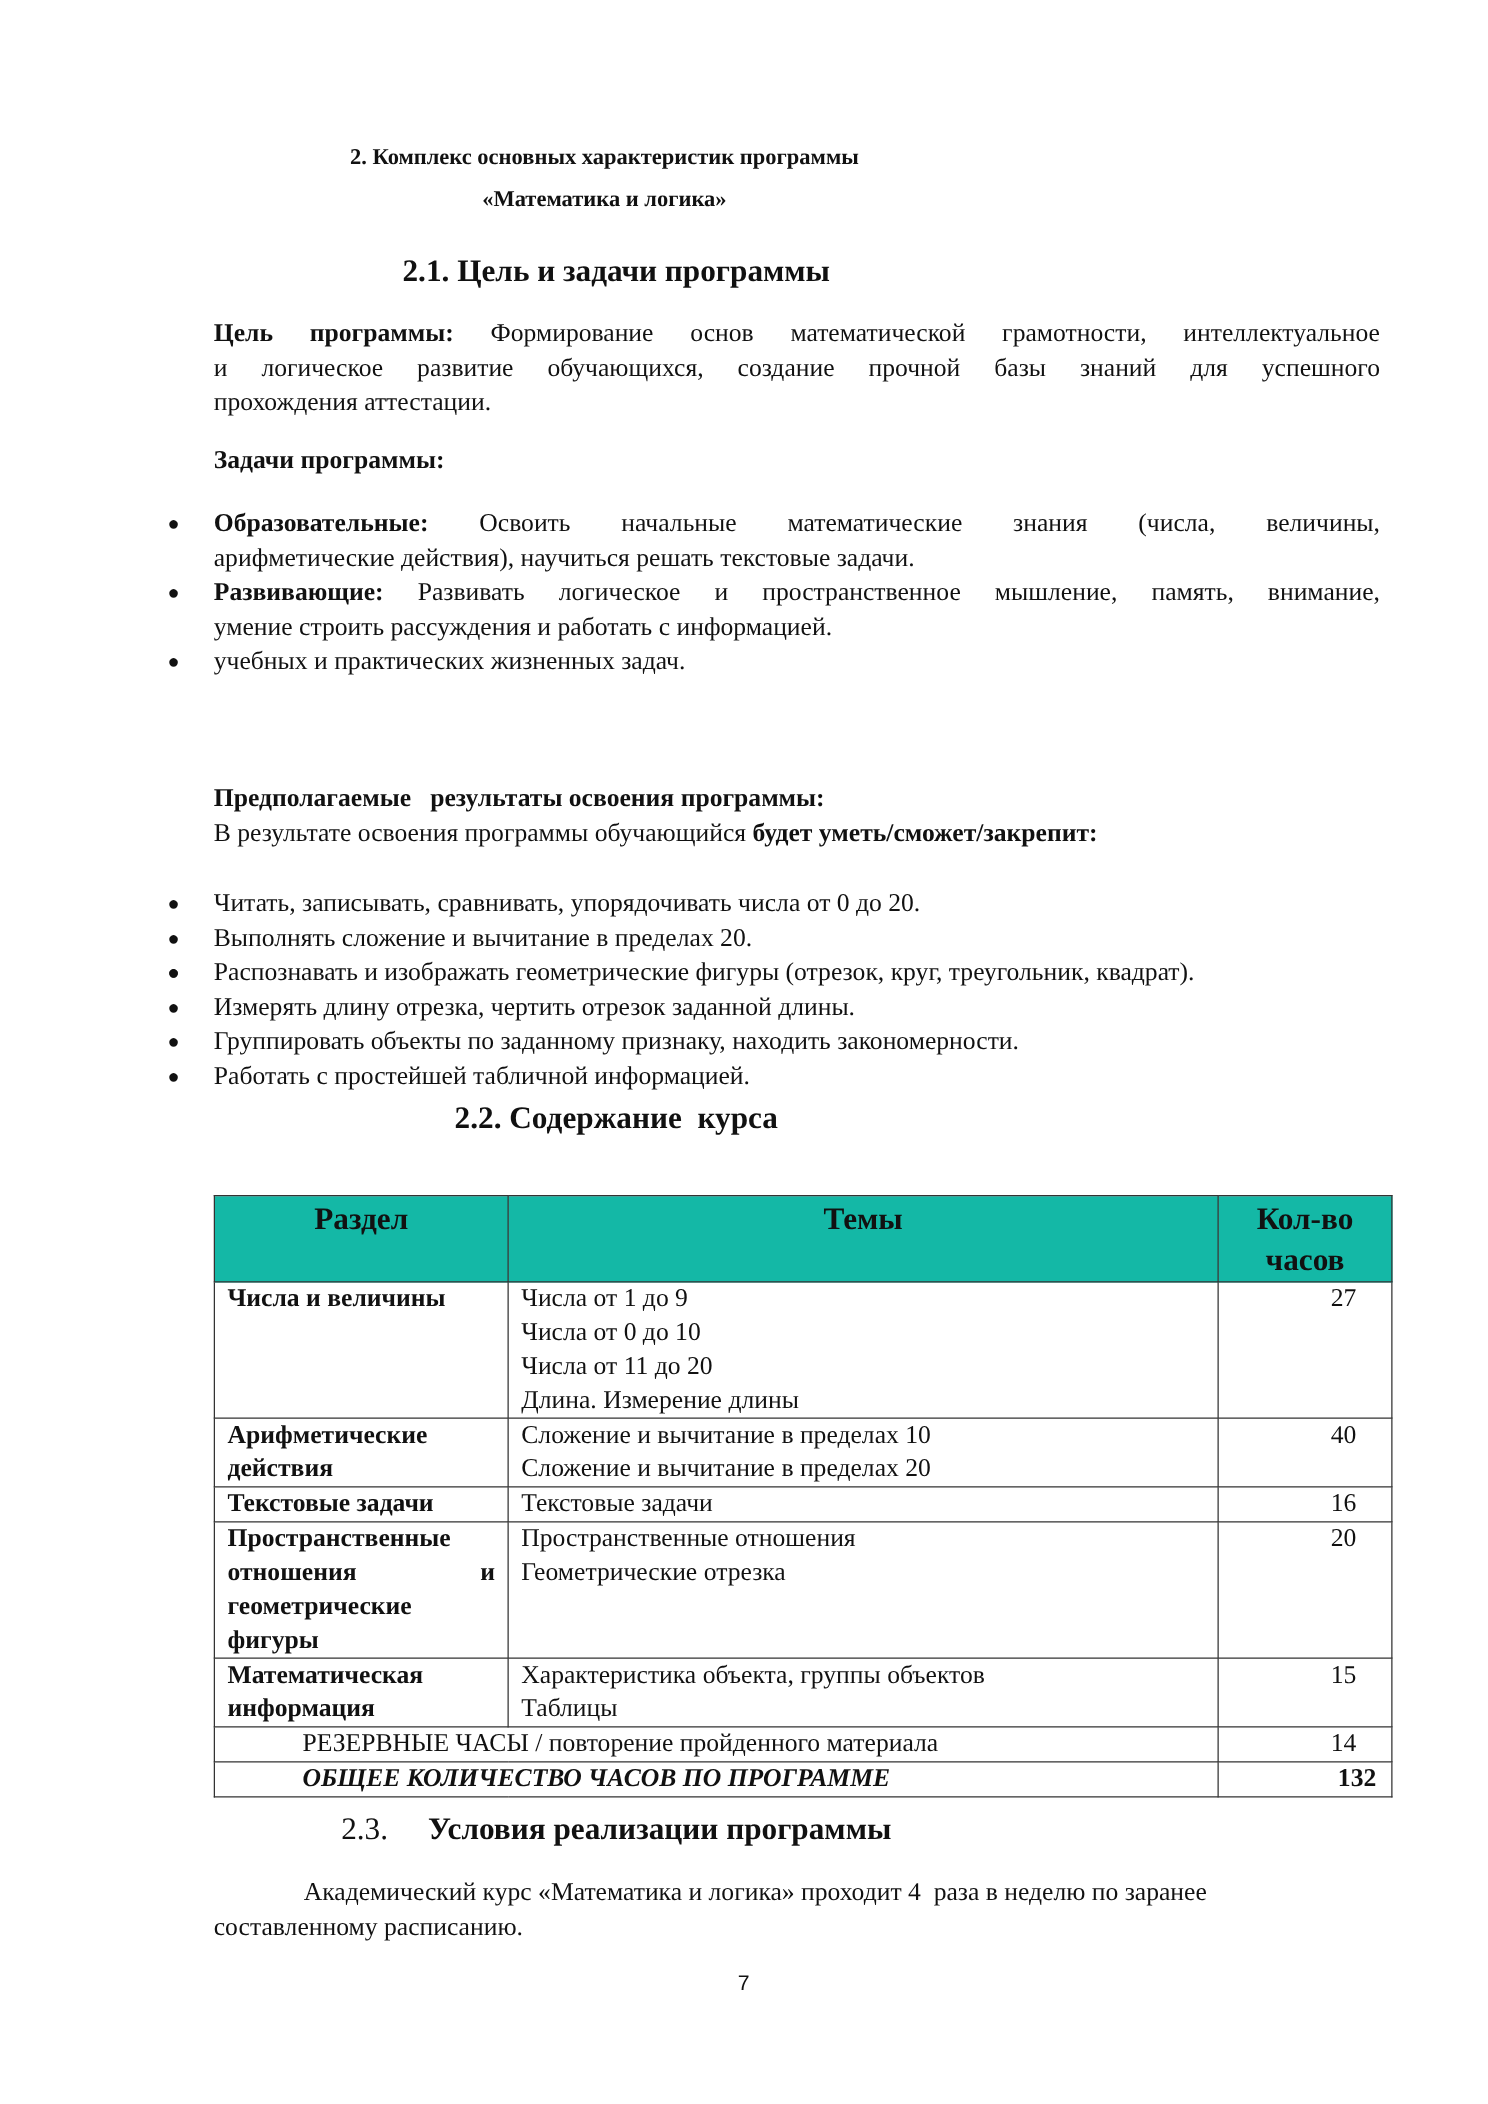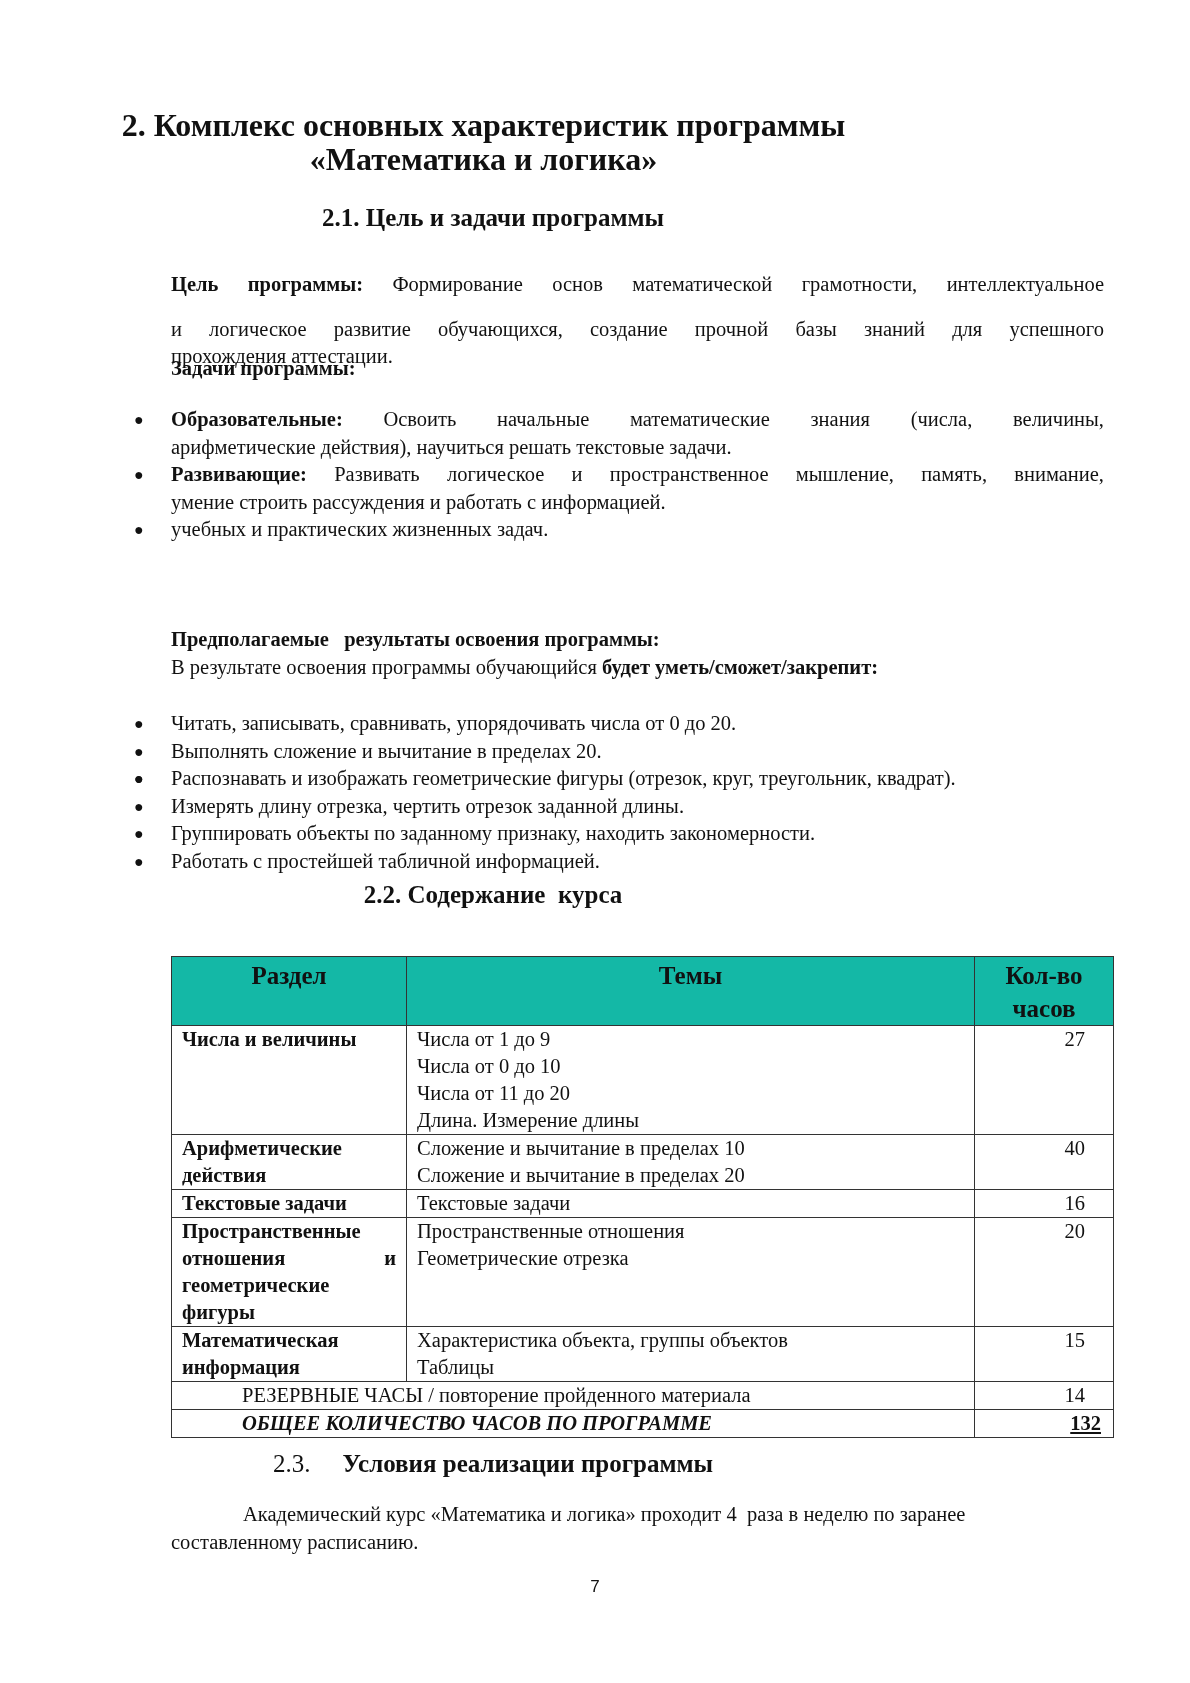--- a/index.html
+++ b/index.html
@@ -4,32 +4,32 @@
   <style>
     html, body { margin: 0; padding: 0; background: #ffffff; }
     body {
       width: 1190px; height: 1683px; position: relative; overflow: hidden;
       font-family: "Liberation Serif", "DejaVu Serif", serif;
       color: #111111;
     }
     .abs { position: absolute; }
     .h1 {
       left: 0; width: 967px; text-align: center;
-      font-weight: bold; font-size: 32px; line-height: 34px;
+      font-weight: bold; font-size: 18px; line-height: 34px;
     }
     .h2 {
       left: 0; width: 986px; text-align: center;
       font-weight: bold; font-size: 25px; line-height: 30px;
     }
     .para {
       left: 171px; width: 933px;
       font-size: 20.5px; line-height: 27.5px;
       text-align: justify;
     }
-    .para .jl { text-align-last: justify; display: block; margin-top: 17px; }
+    .para .jl { text-align-last: justify; display: block; }
     b { font-weight: bold; }
     .bullets { left: 131px; width: 973px; margin: 0; padding: 0; list-style: none; }
     .bullets li {
       position: relative; padding-left: 40px;
       font-size: 20.5px; line-height: 27.5px; text-align: justify;
     }
     .bullets li .dot {
       position: absolute; left: 3px; top: 0; font-size: 16px;
     }
     .bullets li .jl { display: block; text-align-last: justify; }
@@ -44,21 +44,21 @@
       padding: 0 10px;
     }
     table.course th {
       background: #14b8a6; font-weight: bold; font-size: 25px; line-height: 33px;
       text-align: center; padding-top: 2px; height: 62px;
     }
     table.course td.section { font-weight: bold; width: 214px; }
     table.course td.hours { text-align: right; width: 90px; padding-right: 28px; }
     table.course td.reserve { padding-left: 70px; }
     table.course td.total { font-weight: bold; font-style: italic; padding-left: 70px; }
-    table.course td.total-h { font-weight: bold; text-align: right; padding-right: 12px; text-decoration: underline; }
+    table.course td.total-h { font-weight: bold; text-align: right; padding-right: 12px; }
     .justify-two { display: flex; justify-content: space-between; }
     .page-num {
       left: 0; width: 1190px; text-align: center;
       font-family: "Liberation Sans", "DejaVu Sans", sans-serif; font-size: 17px;
     }
   </style>
 </head>
 <body>
 
 <div class="abs h1" style="top:108px;">

